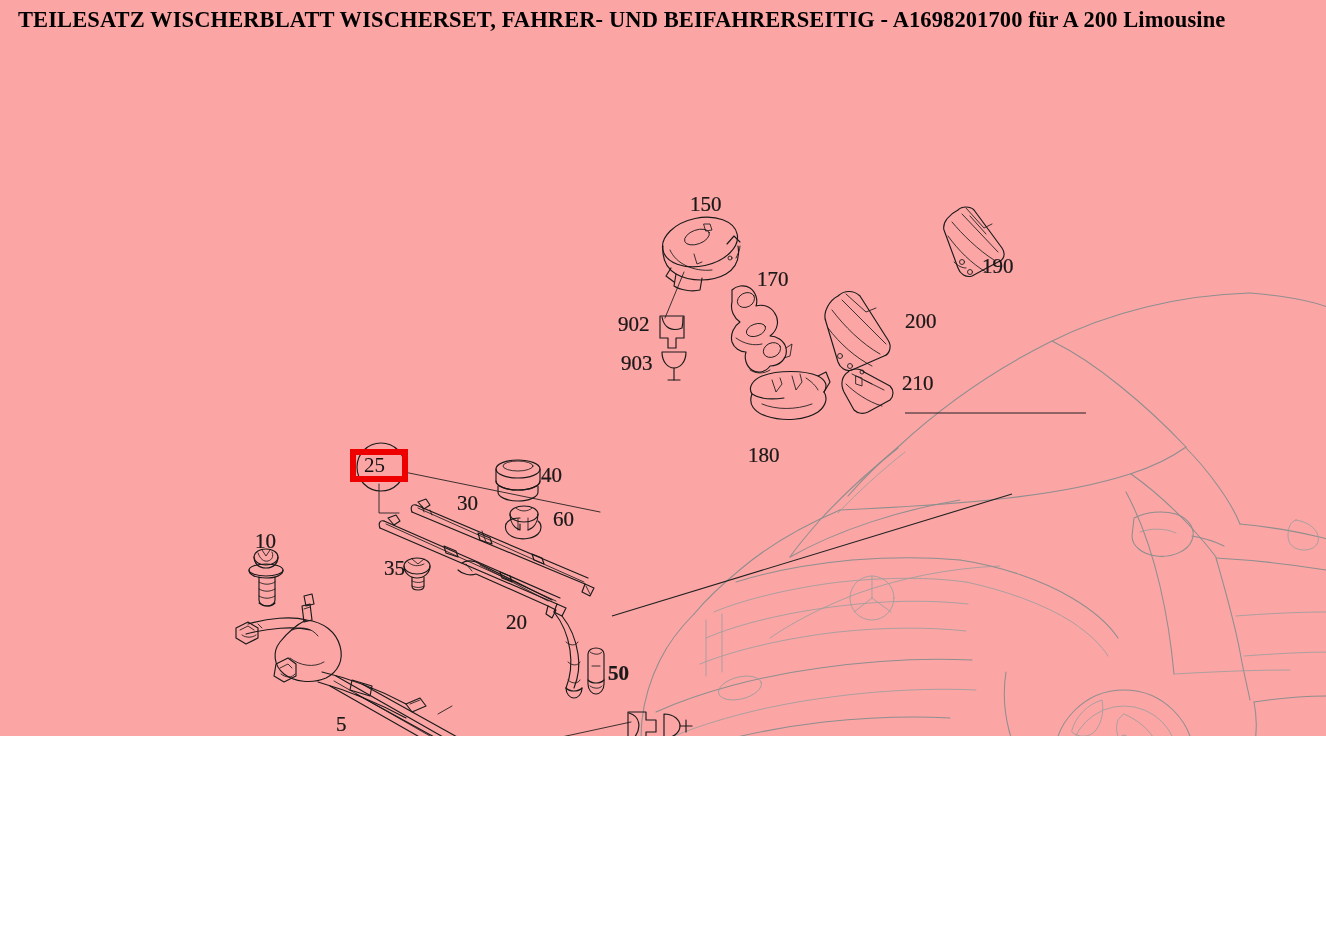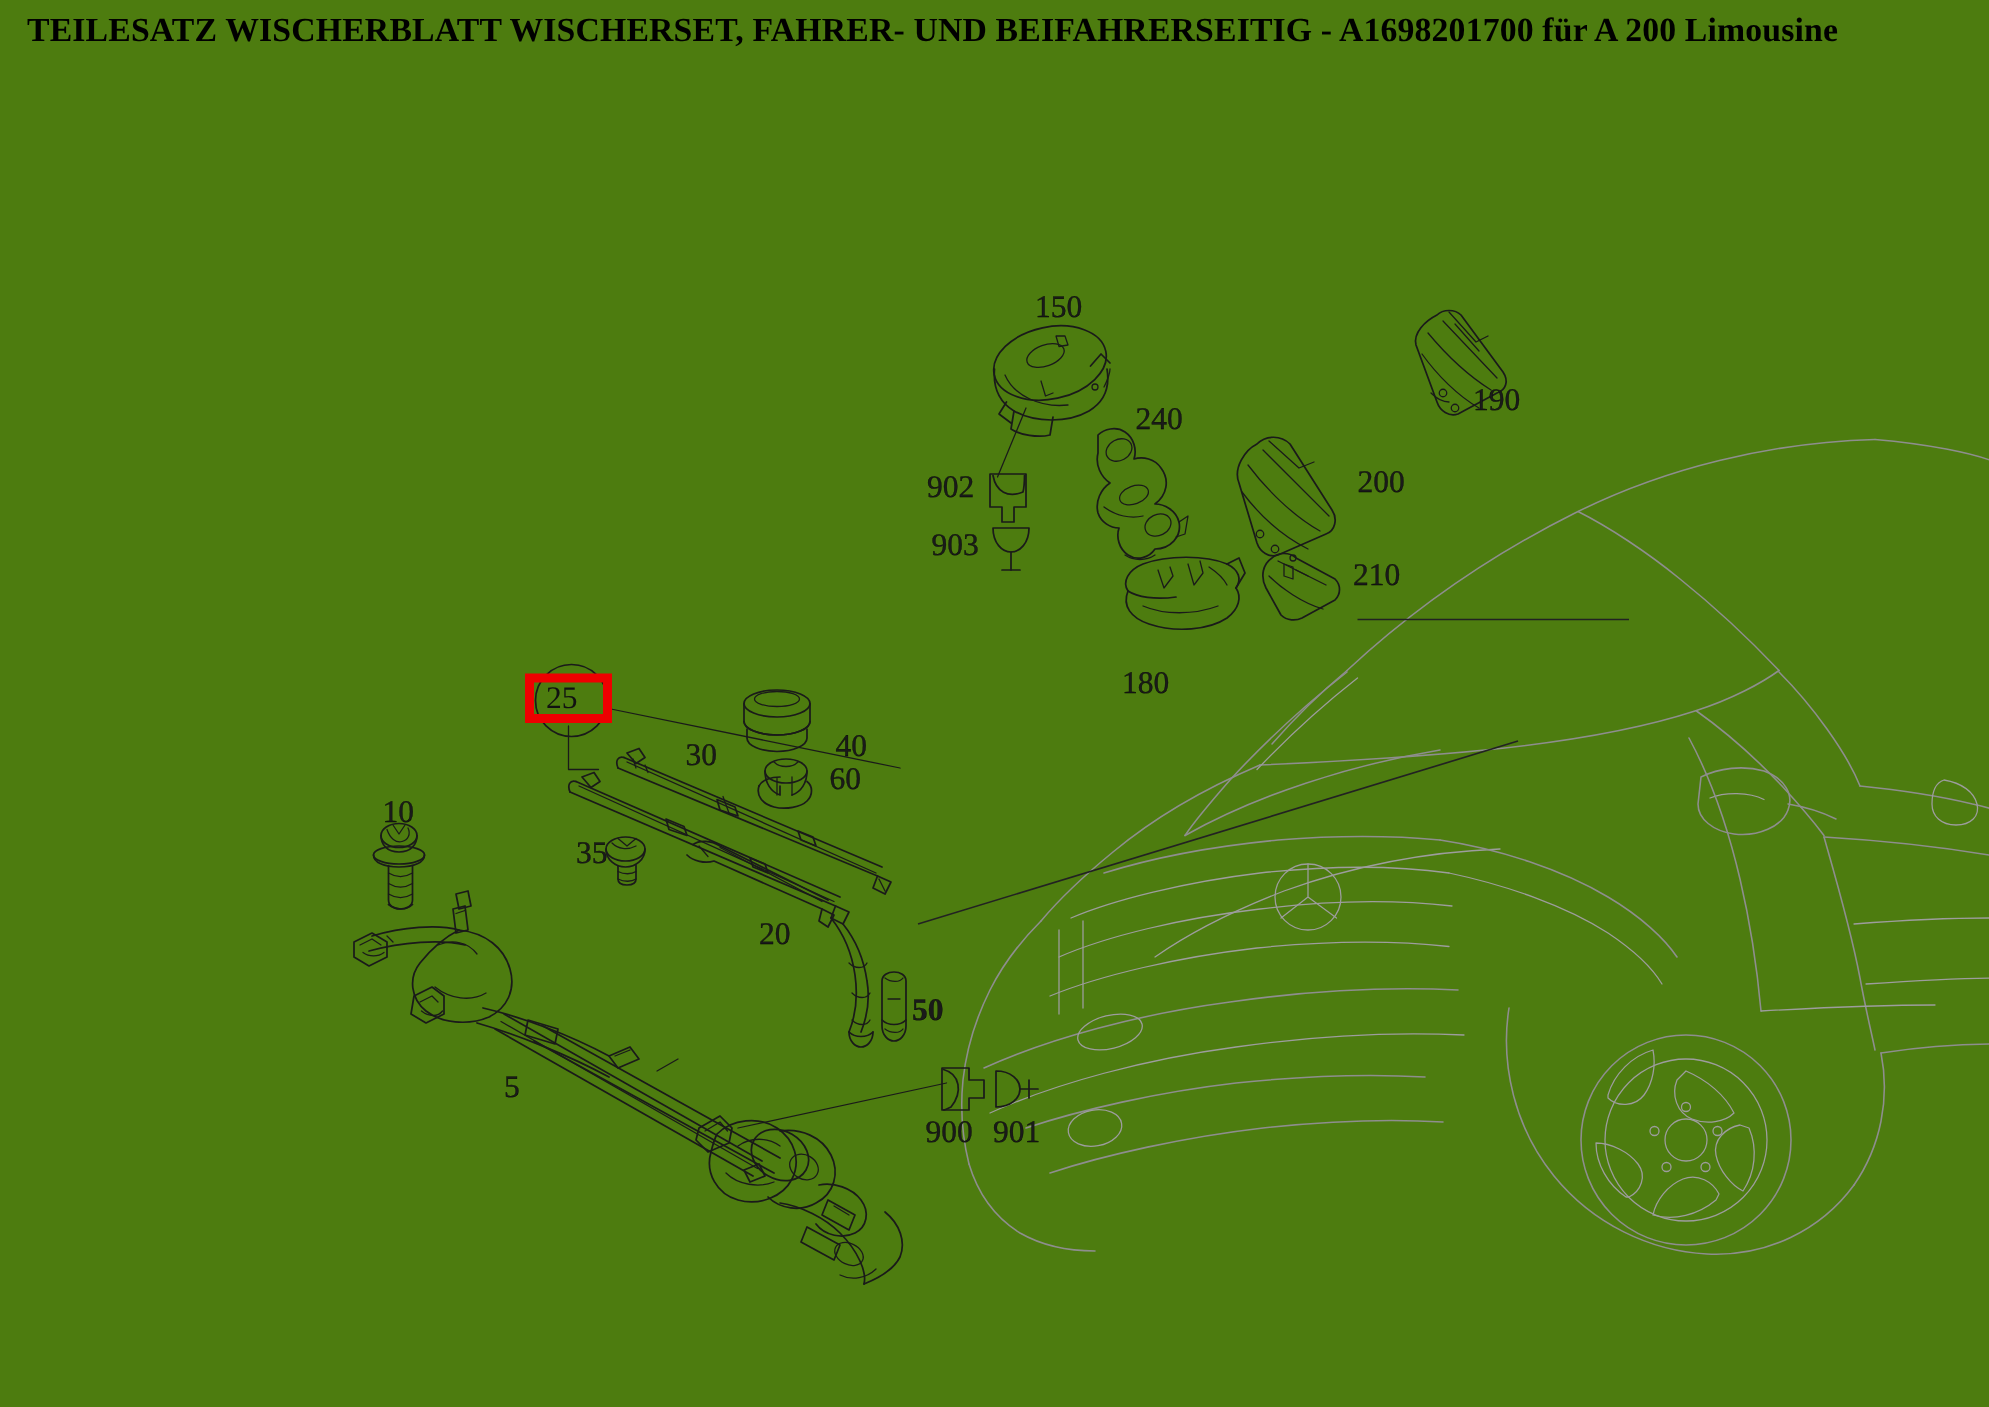--- a/index.html
+++ b/index.html
@@ -11,22 +11,22 @@
     width: 1326px;
     height: 938px;
     overflow: hidden;
     font-family: "Liberation Serif", serif;
     color: #000000;
     position: relative;
   }
   #page {
     position: relative;
     width: 1326px;
-    height: 938px;
-    background: #4d7c0f;
+    height: 736px;
+    background: #fca5a5;
     overflow: hidden;
   }
   #title {
     position: absolute;
     left: 18px;
     top: 6px;
     width: 1340px;
     white-space: nowrap;
     font-family: "Liberation Serif", serif;
     font-size: 22.5px;
@@ -412,28 +412,28 @@
       <path class="lnt" d="M470 754 L480 748 L485 754"></path>
       <path class="ln" d="M496 780 L506 776 L510 784 L500 788 Z"></path>
       <path class="lnt" d="M438 714 L452 706"></path>
       <path class="ln" d="M406 704 L420 698 L426 706 L412 712 Z"></path>
       <path class="lnt" d="M410 704 L420 700"></path>
     </g>
 
   </svg>
 
   <div class="callout" style="left:690px; top:194px;">150</div>
-  <div class="callout" style="left:757px; top:269px;">240</div>
+  <div class="callout" style="left:757px; top:269px;">170</div>
   <div class="callout" style="left:982px; top:256px;">190</div>
   <div class="callout" style="left:905px; top:311px;">200</div>
   <div class="callout" style="left:902px; top:373px;">210</div>
   <div class="callout" style="left:748px; top:421px;margin-top:24px;">180</div>
   <div class="callout" style="left:618px; top:314px;">902</div>
   <div class="callout" style="left:621px; top:353px;">903</div>
-  <div class="callout" style="left:541px; top:487px;padding-left:16px;">40</div>
+  <div class="callout" style="left:541px; top:465px;">40</div>
   <div class="callout" style="left:553px; top:509px;">60</div>
   <div class="callout" style="left:457px; top:493px;">30</div>
   <div class="callout" style="left:255px; top:531px;">10</div>
   <div class="callout" style="left:384px; top:558px;">35</div>
   <div class="callout" style="left:506px; top:612px;">20</div>
   <div class="callout" style="left:608px; top:663px;font-weight:bold;">50</div>
   <div class="callout" style="left:336px; top:714px;">5</div>
   <div class="callout" style="left:617px; top:744px;">900</div>
   <div class="callout" style="left:662px; top:744px;">901</div>
 

